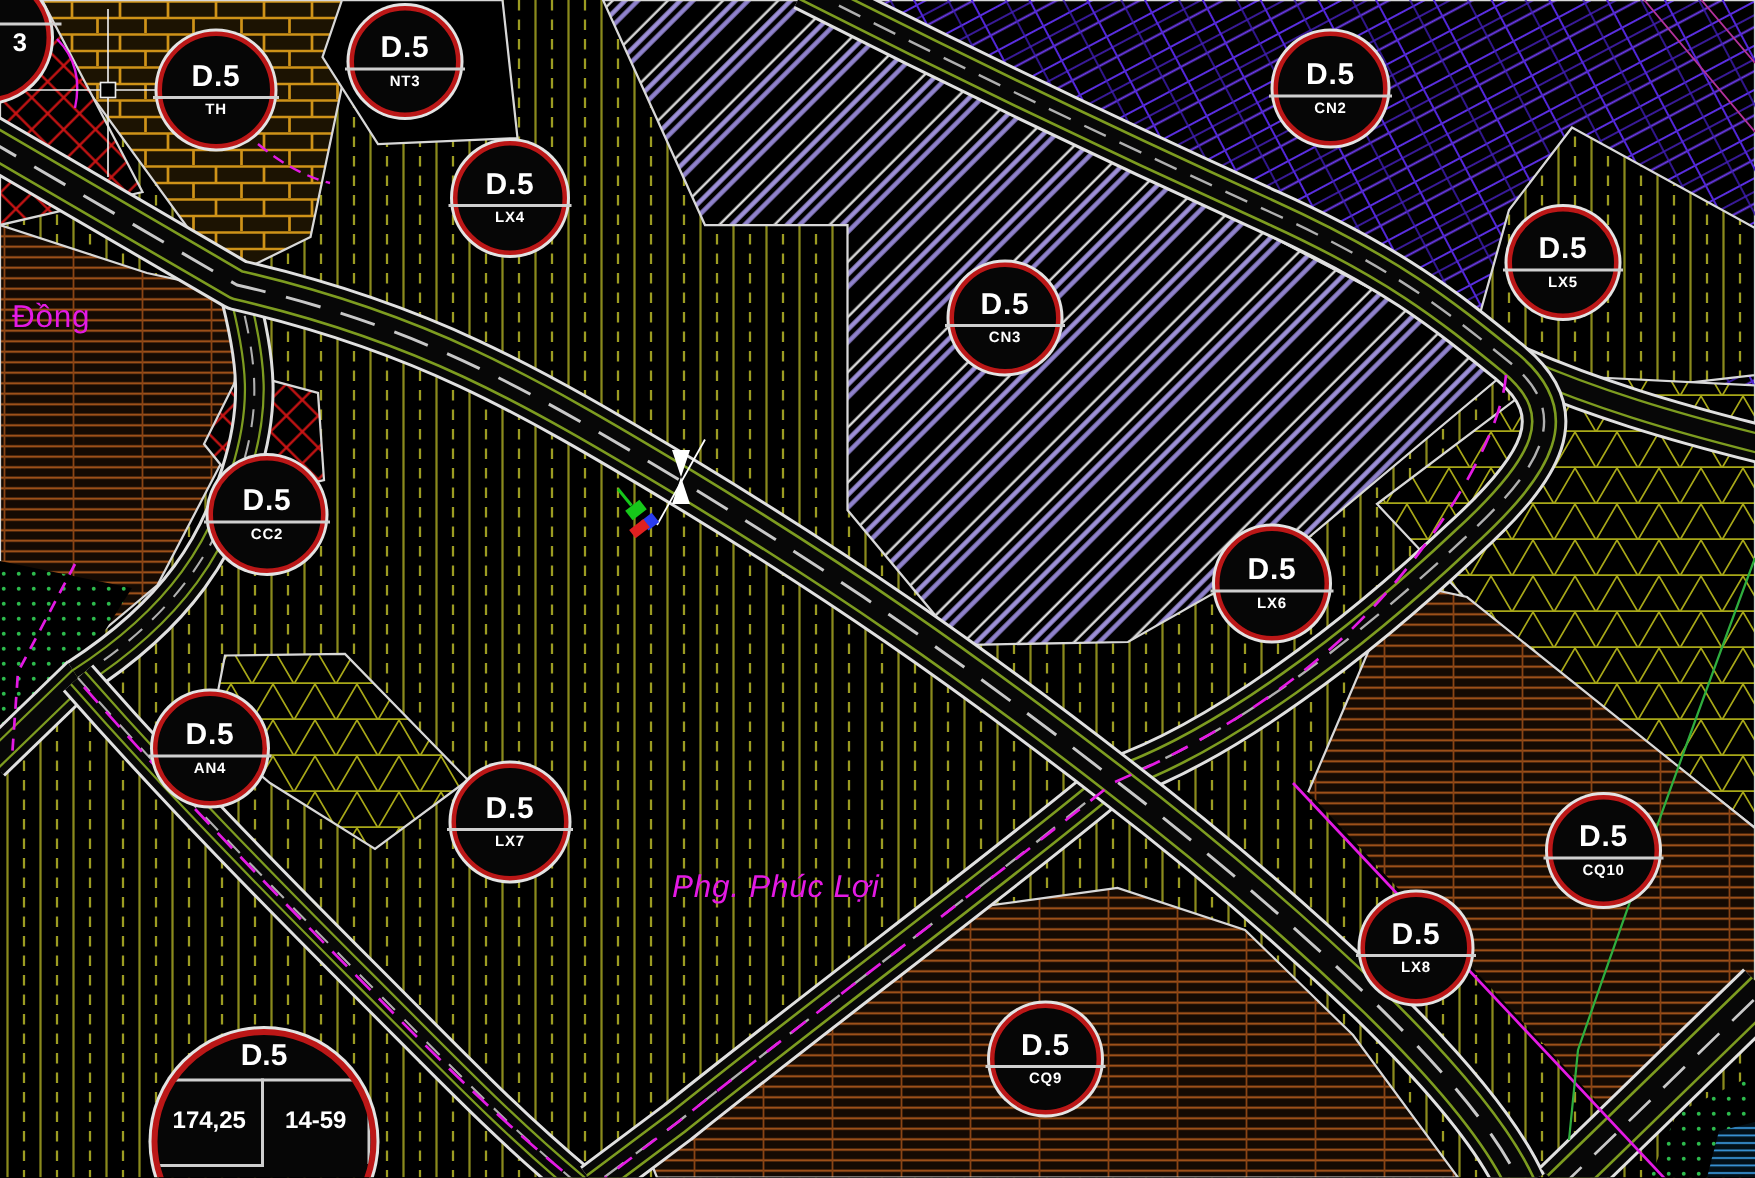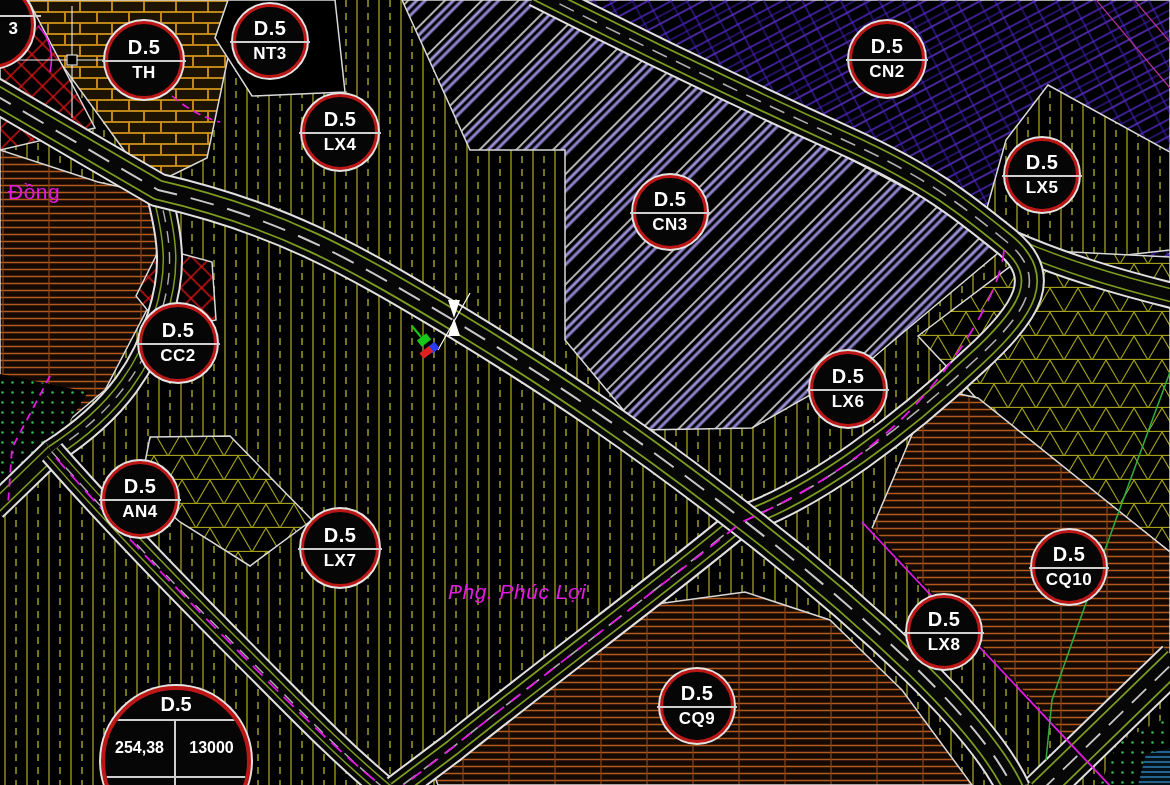--- a/index.html
+++ b/index.html
@@ -6,21 +6,21 @@
   #canvas{position:relative;width:1170px;height:785px;background:#000;overflow:hidden;
           font-family:"Liberation Sans",sans-serif;}
   #canvas svg{position:absolute;left:0;top:0;}
   svg path,svg use,svg line,svg polyline{fill:none;}
   
   .marker{position:absolute;border-radius:50%;background:#060606;border:3px solid #bb1717;
           box-shadow:0 0 0 2px #e3e3e3;display:flex;flex-direction:column;align-items:center;
           justify-content:center;z-index:5;color:#fff;text-align:center;}
   .m-top{font-weight:bold;font-size:20px;line-height:1.05;letter-spacing:.5px;}
   .m-div{width:118%;height:2px;background:#cfcfcf;margin:2px -9%;flex:0 0 auto;}
-  .m-bot{font-weight:bold;font-size:17px;line-height:1.1;letter-spacing:.5px;}
+  .m-bot{font-weight:bold;font-size:10px;line-height:1.1;letter-spacing:.5px;}
   
   .stat{position:absolute;left:101px;top:686px;width:142px;height:142px;border-radius:50%;
         background:#060606;border:4px solid #bb1717;box-shadow:0 0 0 2px #e3e3e3;z-index:5;
         display:flex;flex-direction:column;overflow:hidden;color:#fff;}
   .stat-title{height:26px;display:flex;align-items:flex-end;justify-content:center;
         font-weight:bold;font-size:20px;}
   .stat-table{flex:1;display:grid;grid-template-columns:1fr 1fr;grid-template-rows:1fr 1fr;
         margin-top:3px;}
   .stat-cell{display:flex;align-items:center;justify-content:center;font-weight:bold;
         font-size:16px;border-top:2px solid #cfcfcf;}
@@ -186,21 +186,21 @@
       <rect x="420" y="349" width="12" height="7" fill="#e02020" transform="rotate(-38 426 352)"></rect>
     </g>
 
     <g stroke="#ececec" stroke-width="1.1">
       <line x1="72" y1="6" x2="72" y2="118"></line>
       <line x1="16" y1="60" x2="128" y2="60"></line>
       <rect x="67" y="55" width="10" height="10" fill="#000"></rect>
     </g>
   </svg>
 
-  <div class="rlabel" style="left:8px;top:180px;">Đồng</div>
+  <div class="rlabel" style="left:8px;top:200px;">Đồng</div>
   <div class="rlabel" style="left:448px;top:580px;font-style:italic;">Phg. Phúc Lợi</div>
 
   <div class="partial">
     <div class="m-div"></div>
     <span>3</span>
   </div>
 
   <div id="markers">
       <div class="marker" style="left: 105px; top: 21px; width: 72px; height: 72px;">
         <div class="m-top">D.5</div>
@@ -265,20 +265,19 @@
       <div class="marker" style="left: 660px; top: 669px; width: 68px; height: 68px;">
         <div class="m-top">D.5</div>
         <div class="m-div"></div>
         <div class="m-bot">CQ9</div>
       </div>
     </div>
 
   <div class="stat">
     <div class="stat-title">D.5</div>
     <div class="stat-table">
-      <div class="stat-cell c1">254,38</div>
-      <div class="stat-cell">13000</div>
+      <div class="stat-cell c1">174,25</div>
       <div class="stat-cell c1">14-59</div>
       <div class="stat-cell">2-5</div>
     </div>
   </div>
 
 </div>
 
 </body></html>

